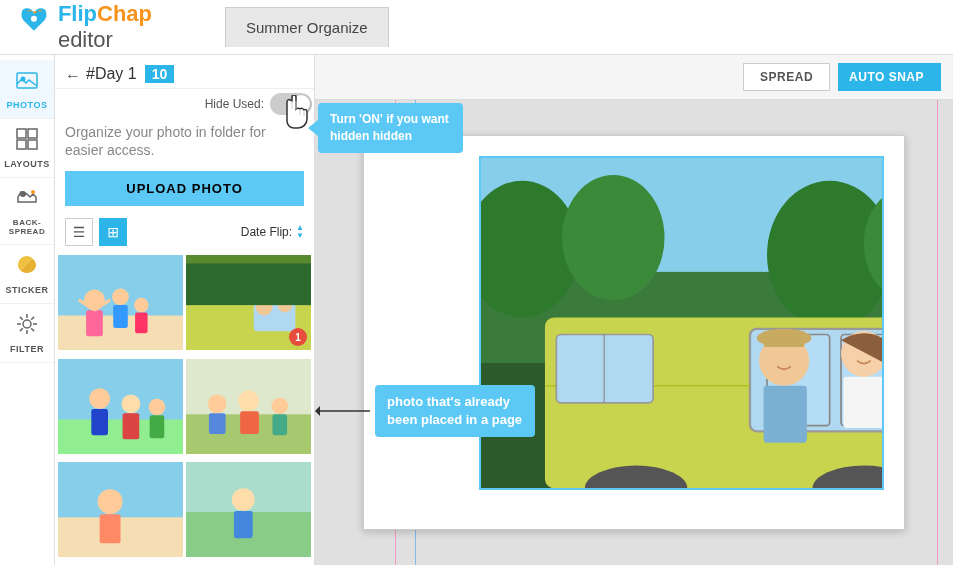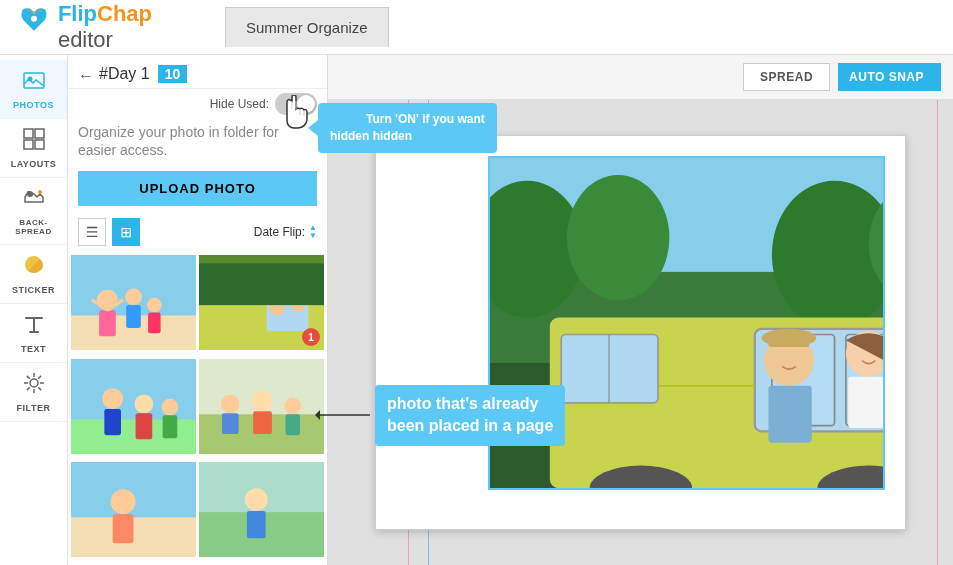--- a/index.html
+++ b/index.html
@@ -49,21 +49,21 @@
 
     
     .main-area {
       display: flex;
       flex: 1;
       overflow: hidden;
     }
 
     
     .tools-sidebar {
-      width: 68px;
+      width: 55px;
       background: #fff;
       border-right: 1px solid #e0e0e0;
       display: flex;
       flex-direction: column;
       align-items: center;
       padding-top: 5px;
       flex-shrink: 0;
     }
     .tool-item {
       display: flex;
@@ -123,21 +123,21 @@
       color: #fff;
       border-radius: 0;
       padding: 1px 7px;
       font-size: 14px;
       font-weight: bold;
     }
     .hide-used-row {
       display: flex;
       align-items: center;
       justify-content: flex-end;
-      padding: 4px 10px;
+      padding: 4px 2px;
       font-size: 12px;
       color: #555;
       gap: 6px;
     }
     .toggle-switch {
       position: relative;
       width: 42px;
       height: 22px;
       background: #ccc;
       border-radius: 11px;
@@ -391,28 +391,20 @@
         <svg width="24" height="24" viewBox="0 0 24 24">
             <path d="M12 3 C7 3 3 7 3 12 C3 14 4 16 5.5 17.5 L17.5 5.5 C16 4 14 3 12 3Z" fill="#f0c040"></path>
             <path d="M17.5 5.5 L5.5 17.5 C7 19 9 20 12 20 C17 20 21 16 21 12 C21 9 19 7 17.5 5.5Z" fill="#e8b030"></path>
           </svg>
       </span>
       <span class="tool-label">STICKER</span>
     </div>
     <div class="tool-item">
       <span class="tool-icon">
         <svg width="24" height="24" viewBox="0 0 24 24">
-            <path d="M4 6 h16 M12 6 v14 M8 20 h8" stroke="#666" stroke-width="2" fill="none" stroke-linecap="round"></path>
-          </svg>
-      </span>
-      <span class="tool-label">TEXT</span>
-    </div>
-    <div class="tool-item">
-      <span class="tool-icon">
-        <svg width="24" height="24" viewBox="0 0 24 24">
             <circle cx="12" cy="12" r="4" fill="none" stroke="#666" stroke-width="1.5"></circle>
             <line x1="12" y1="2" x2="12" y2="6" stroke="#666" stroke-width="1.5"></line>
             <line x1="12" y1="18" x2="12" y2="22" stroke="#666" stroke-width="1.5"></line>
             <line x1="2" y1="12" x2="6" y2="12" stroke="#666" stroke-width="1.5"></line>
             <line x1="18" y1="12" x2="22" y2="12" stroke="#666" stroke-width="1.5"></line>
             <line x1="4.9" y1="4.9" x2="7.8" y2="7.8" stroke="#666" stroke-width="1.5"></line>
             <line x1="16.2" y1="16.2" x2="19.1" y2="19.1" stroke="#666" stroke-width="1.5"></line>
             <line x1="4.9" y1="19.1" x2="7.8" y2="16.2" stroke="#666" stroke-width="1.5"></line>
             <line x1="16.2" y1="7.8" x2="19.1" y2="4.9" stroke="#666" stroke-width="1.5"></line>
           </svg>
@@ -588,36 +580,36 @@
             <line x1="152" y1="155" x2="152" y2="215" stroke="#888" stroke-width="1"></line>
           </svg>
         </div>
       </div>
     </div>
   </div>
 </div>
 
 <div class="tooltip-box" style="position:fixed; top:103px; left:318px; z-index:400; border-radius:4px; min-width:145px;">
   <div style="position:absolute; left:-10px; top:50%; transform:translateY(-50%); width:0; height:0; border-top:8px solid transparent; border-bottom:8px solid transparent; border-right:10px solid #5bc8f5;"></div>
-  <div style="font-size:12px; font-weight:600;margin-left:36px;">Turn 'ON' if you want</div>
+  <div style="font-size:12px; font-weight:600;">Turn 'ON' if you want</div>
   <div style="font-size:12px; font-weight:600;">hidden hidden</div>
 </div>
 
 <div style="position:fixed; top:95px; left:282px; z-index:500; pointer-events:none; font-size:28px;">
   <svg width="28" height="35" viewBox="0 0 28 35">
     <path d="M10 2 C10 2 10 0 12 0 C14 0 14 2 14 2 L14 14 C15 13 17 13 18 14 C19 13 21 13 22 15 C23 14 25 14.5 25 17 L25 24 C25 29 21 33 16 33 L12 33 C8 33 5 30 5 26 L5 14 L5 7 C5 5 7 4 8 5 L10 6 Z" fill="#fff" stroke="#333" stroke-width="1.5"></path>
     <line x1="10" y1="6" x2="10" y2="14" stroke="#ccc" stroke-width="1"></line>
     <line x1="14" y1="6" x2="14" y2="14" stroke="#ccc" stroke-width="1"></line>
     <line x1="18" y1="14" x2="18" y2="20" stroke="#ccc" stroke-width="1"></line>
     <line x1="22" y1="15" x2="22" y2="21" stroke="#ccc" stroke-width="1"></line>
   </svg>
 </div>
 
 <div style="position:fixed; bottom:auto; top:385px; left:315px; z-index:400; display:flex; align-items:center;">
 
   <svg width="60" height="20" viewBox="0 0 60 20" style="margin-right:0;">
     <line x1="55" y1="10" x2="5" y2="10" stroke="#333" stroke-width="1.5"></line>
     <polygon points="5,5 5,15 0,10" fill="#333"></polygon>
   </svg>
-  <div class="tooltip-box" style="position:relative; min-width:160px; font-size:16px; font-weight:600;">
+  <div class="tooltip-box" style="position:relative; min-width:160px; font-size:13px; font-weight:600;">
     <span>photo that's already<br>been placed in a page</span>
   </div>
 </div>
 
 </body></html>

